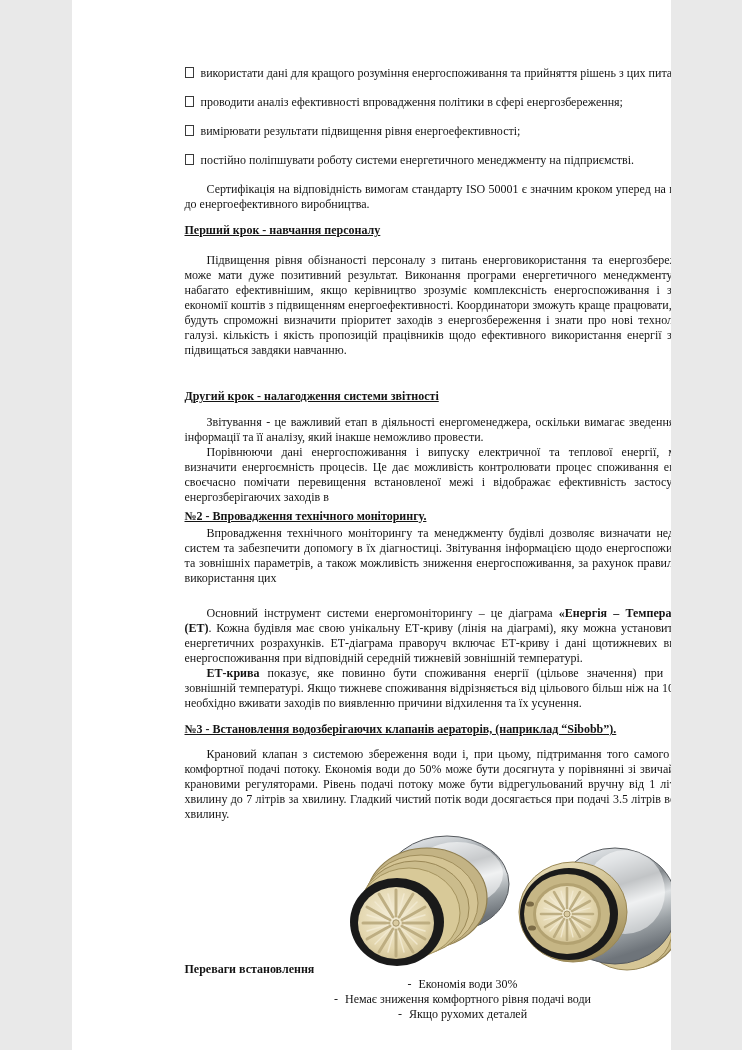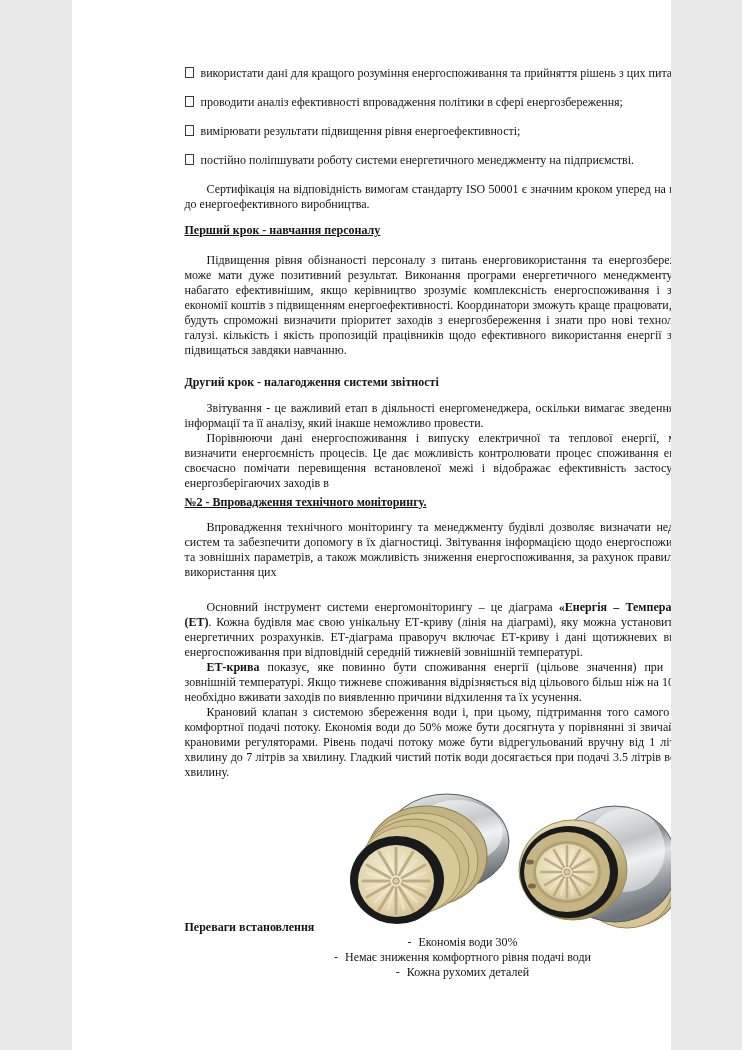--- a/index.html
+++ b/index.html
@@ -16,22 +16,22 @@
     display:inline-block; width:7px; height:9px;
     border:1px solid #3a3a3a; margin-right:7px; vertical-align:-1px;
   }
 
   p { margin:0; text-align:justify; text-indent:22px; }
   .h { font-weight:bold; margin:0; }
   .underline { text-decoration:underline; }
 
   .p-cert      { margin-top:4px; }
   .h-step1     { margin-top:11px; margin-bottom:15px;text-decoration:underline; }
-  .h-step2     { margin-top:17px; margin-bottom:11px; }
-  .h-no2       { margin-top:4px;  margin-bottom:10px; }
+  .h-step2     { margin-top:31px; margin-bottom:11px;text-decoration:underline; }
+  .h-no2       { margin-top:4px;  margin-bottom:2px; }
   .p-et        { margin-top:20px; }
   .p-curve     { margin-top:0; }
   .h-no3       { margin-top:11px; margin-bottom:10px; }
 
   .figure { position:relative; margin-top:12px; height:158px;text-align:center; }
   .figure svg { position:absolute; left:142px; top:0; }
   .adv-title { position:absolute; left:0; top:128px; font-weight:bold; }
 
   .adv-list { margin-top:-15px; position:relative; }
   .adv-item { padding-left:39px; text-align:center; }
@@ -70,20 +70,21 @@
     <p>Порівнюючи дані енергоспоживання і випуску електричної та теплової енергії, можна визначити енергоємність процесів. Це дає можливість контролювати процес споживання енергії, своєчасно помічати перевищення встановленої межі і відображає ефективність застосування енергозберігаючих заходів в</p>
 
     <div class="h h-no2"><span class="underline">№2 - Впровадження технічного моніторингу.</span></div>
 
     <p>Впровадження технічного моніторингу та менеджменту будівлі дозволяє визначати недоліки систем та забезпечити допомогу в їх діагностиці. Звітування інформацією щодо енергоспоживання та зовнішніх параметрів, а також можливість зниження енергоспоживання, за рахунок правильного використання цих</p>
 
     <p class="p-et"><span>Основний інструмент системи енергомоніторингу – це діаграма </span><b>«Енергія – Температура» (ЕТ)</b><span>. Кожна будівля має свою унікальну ЕТ-криву (лінія на діаграмі), яку можна установити для енергетичних розрахунків. ЕТ-діаграма праворуч включає ЕТ-криву і дані щотижневих вимірів енергоспоживання при відповідній середній тижневій зовнішній температурі.</span></p>
 
     <p class="p-curve"><b>ЕТ-крива</b><span> показує, яке повинно бути споживання енергії (цільове значення) при різній зовнішній температурі. Якщо тижневе споживання відрізняється від цільового більш ніж на 10%, то необхідно вживати заходів по виявленню причини відхилення та їх усунення.</span></p>
 
+    <div class="h h-no3"><span class="underline">№3 - Встановлення водозберігаючих клапанів аераторів, (наприклад “Sibobb”).</span></div>
 
     <p>Крановий клапан з системою збереження води і, при цьому, підтримання того самого рівня комфортної подачі потоку. Економія води до 50% може бути досягнута у порівнянні зі звичайними крановими регуляторами. Рівень подачі потоку може бути відрегульований вручну від 1 літра за хвилину до 7 літрів за хвилину. Гладкий чистий потік води досягається при подачі 3.5 літрів води за хвилину.</p>
 
     <div class="figure">
       <svg width="370" height="158" viewBox="0 0 370 158">
         <defs>
           <linearGradient id="gradChrome" x1="0" y1="0" x2="0.35" y2="1">
             <stop offset="0" stop-color="#f8f9fa"></stop>
             <stop offset="0.25" stop-color="#c2c7cb"></stop>
             <stop offset="0.45" stop-color="#84898d"></stop>
@@ -185,17 +186,17 @@
           </g>
           <circle cx="240" cy="80" r="3" fill="#d9caa0" stroke="#a4946a" stroke-width="1"></circle>
         </g>
       </svg>
       <div class="adv-title">Переваги встановлення</div>
     </div>
 
     <div class="adv-list">
       <div class="adv-item"><span class="dash">-</span><span>Економія води 30%</span></div>
       <div class="adv-item"><span class="dash">-</span><span>Немає зниження комфортного рівня подачі води</span></div>
-      <div class="adv-item"><span class="dash">-</span><span>Кожна рухомих деталей</span></div>
+      <div class="adv-item"><span class="dash">-</span><span>Якщо рухомих деталей</span></div>
     </div>
 
   </div>
 </div>
 
 </body></html>

